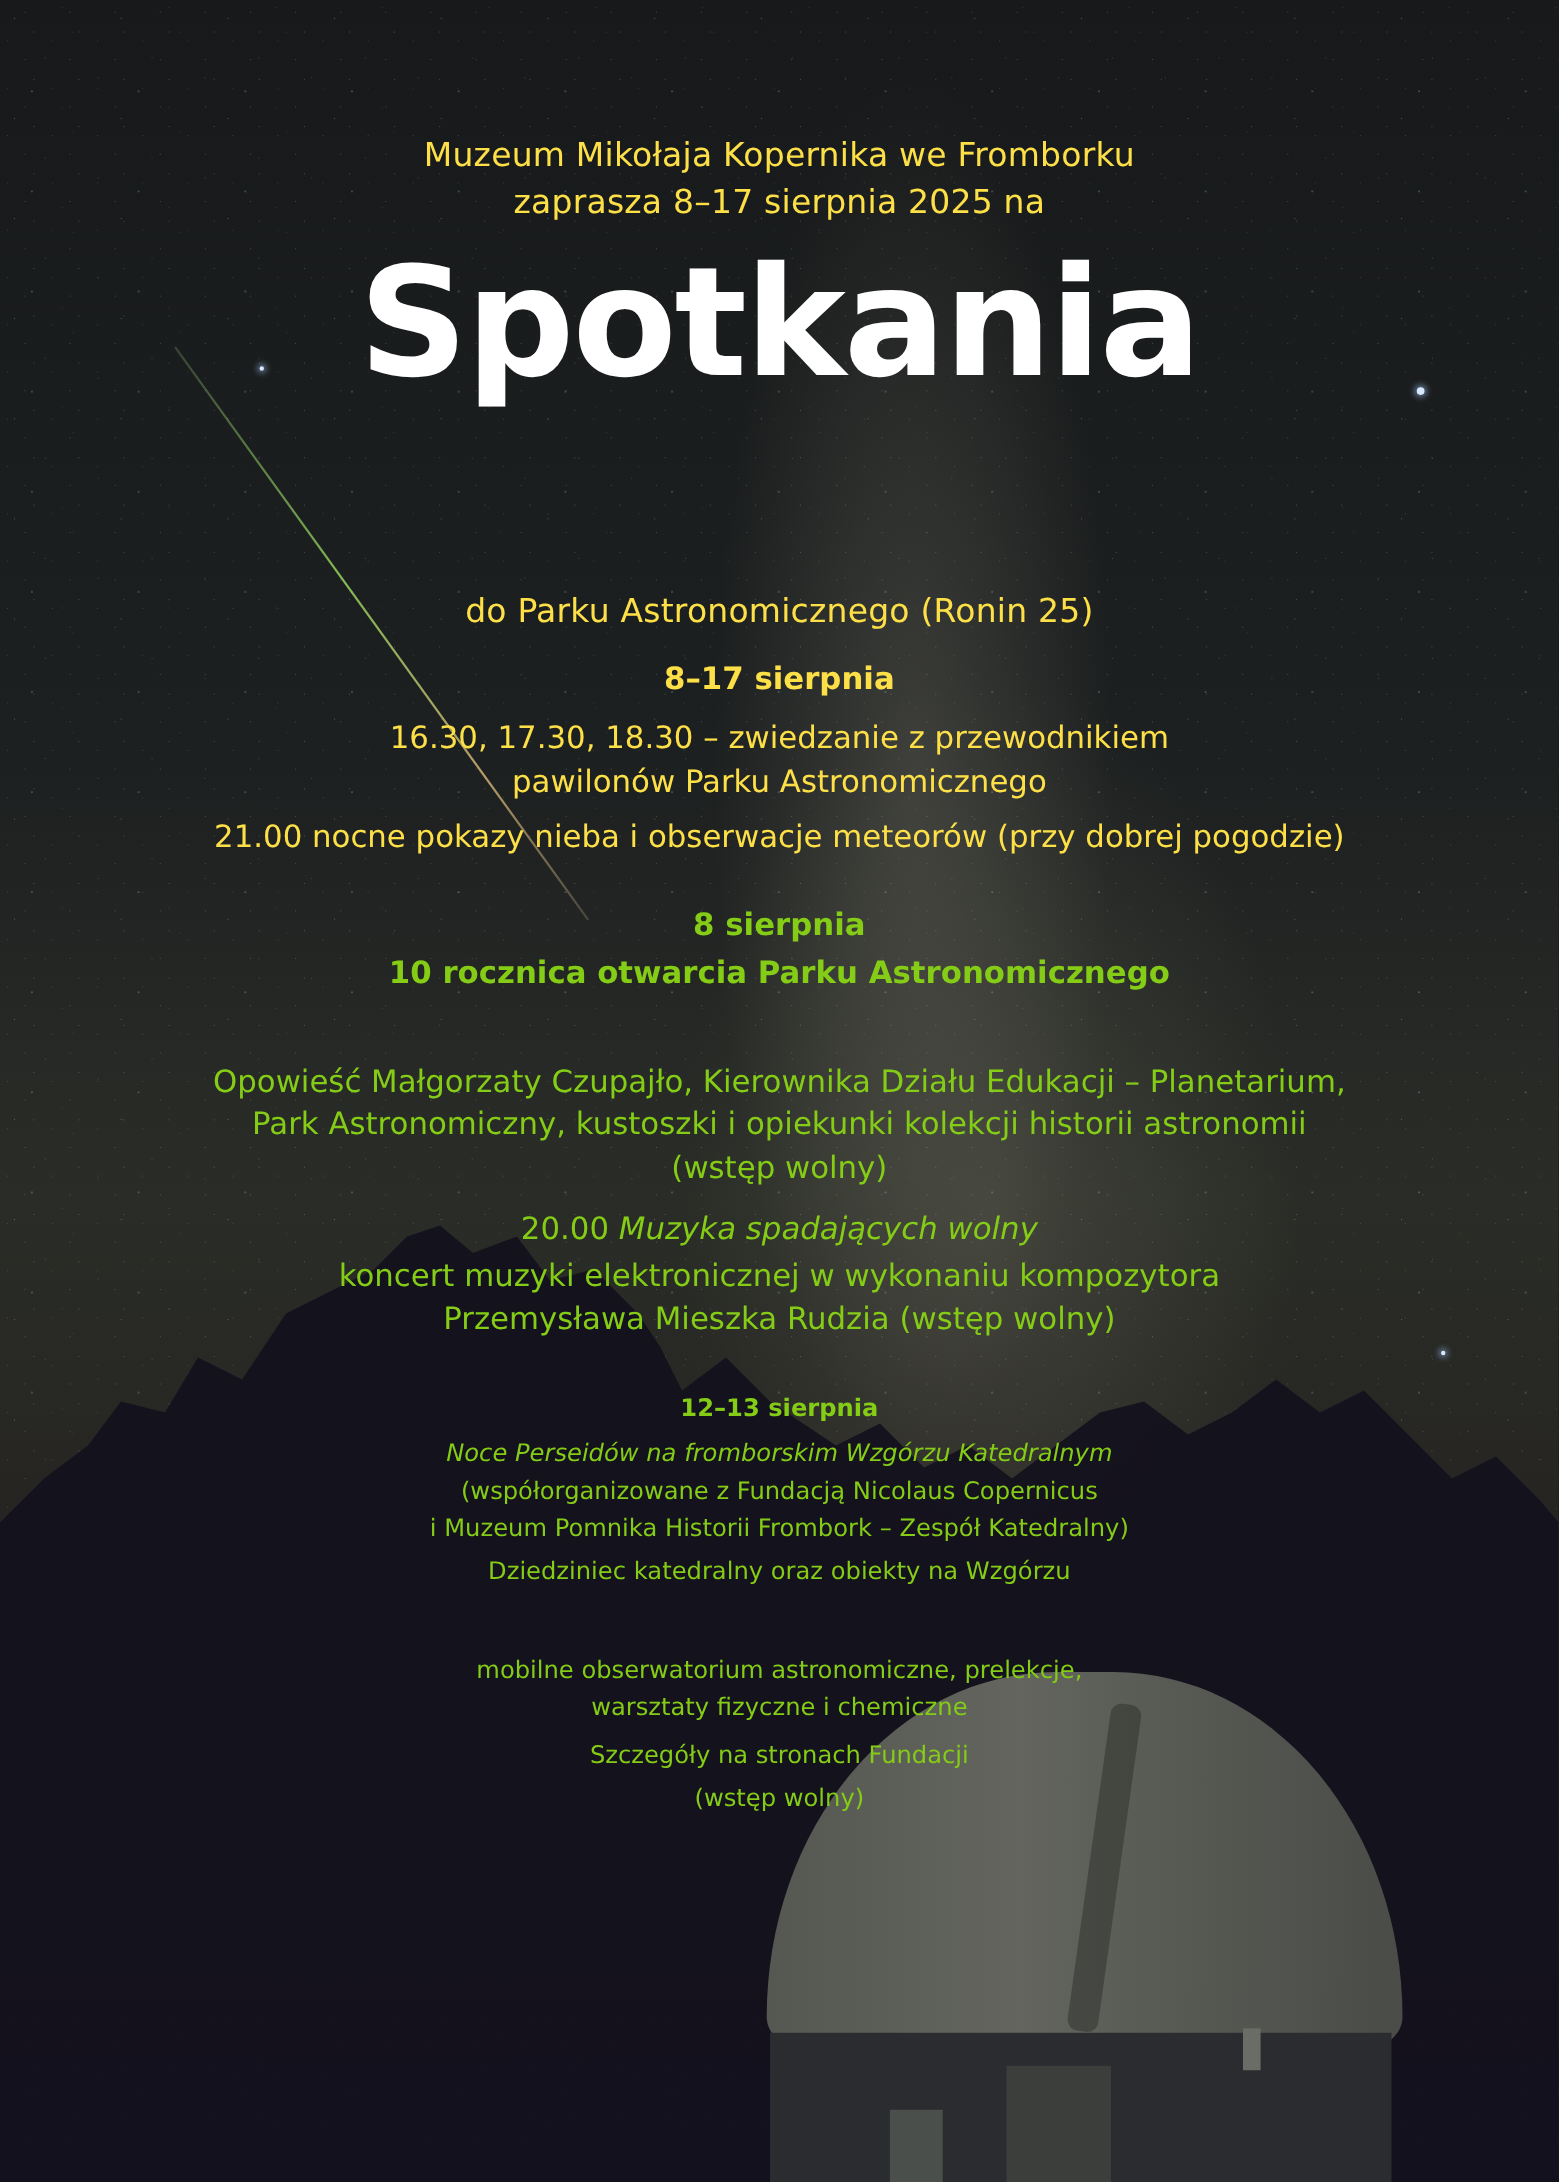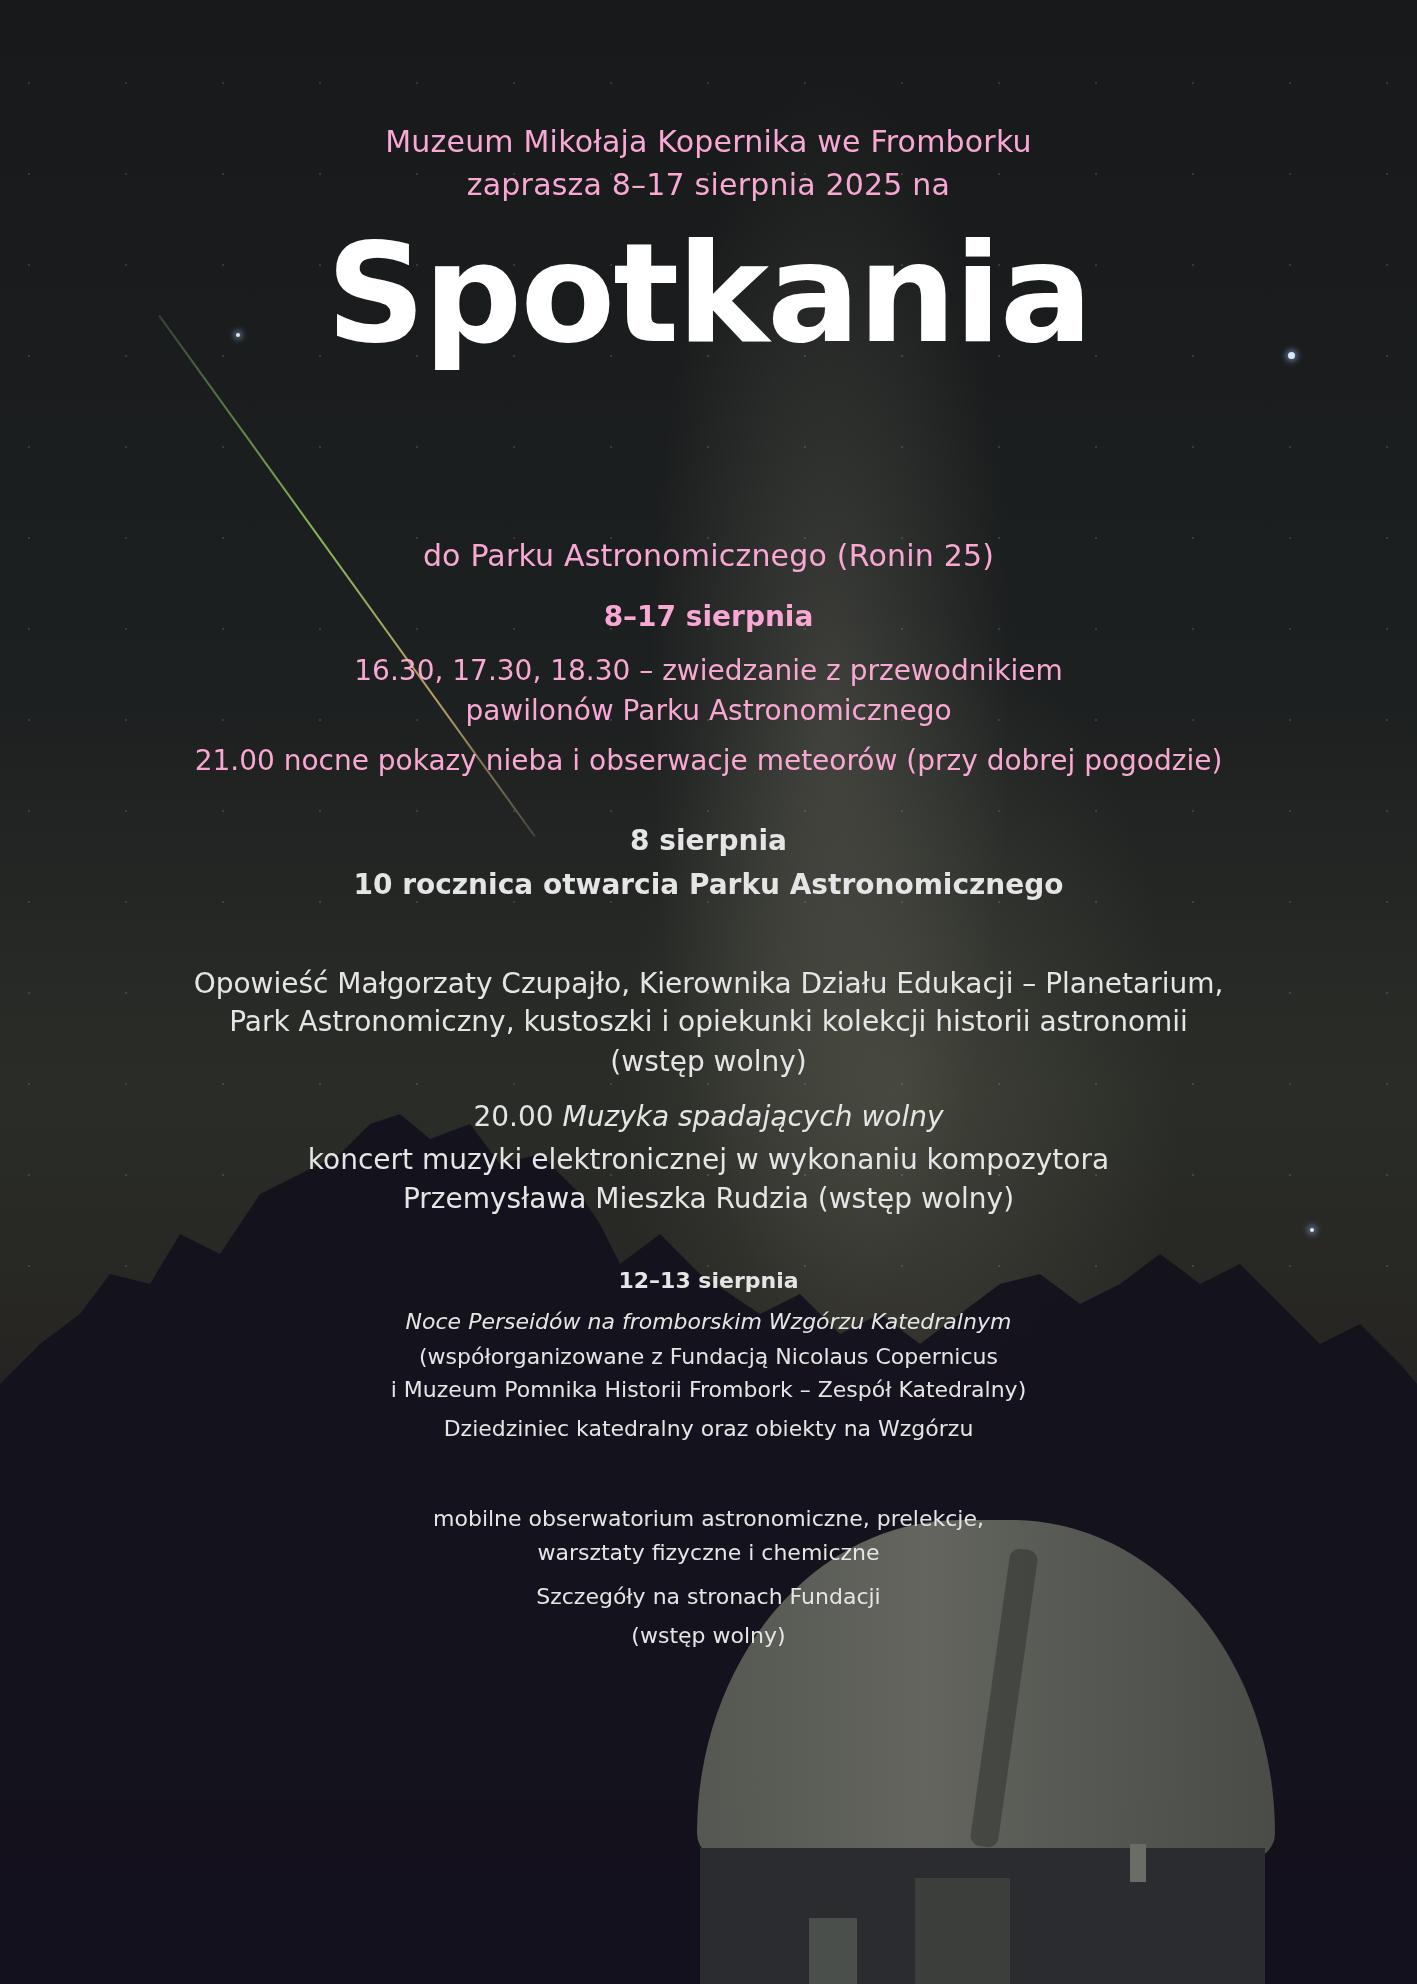--- a/index.html
+++ b/index.html
@@ -55,22 +55,22 @@
   .dome-base {
     position: absolute; left: 700px; top: 1848px; width: 565px; height: 140px;
     background: #2b2c30;
   }
   .door { position: absolute; left: 915px; top: 1878px; width: 95px; height: 110px; background: #3b3e3a; }
   .notice { position: absolute; left: 809px; top: 1918px; width: 48px; height: 66px; background: #4a4f4b; }
   .lamp { position: absolute; left: 1130px; top: 1844px; width: 16px; height: 38px; background: #6a6d66; }
 
   .content { position: absolute; inset: 0; text-align: center; }
   .line { position: absolute; left: 0; width: 1417px; text-align: center; white-space: nowrap; }
-  .w { color: #f9a8d4; }
-  .g { color: #e5e5e5; }
+  .w { color: #fde047; }
+  .g { color: #84cc16; }
   .intro { font-size: 30px; letter-spacing: 0.2px; }
   .title { font-weight: bold; font-size: 138px; line-height: 1; letter-spacing: -2px; color: #fff; }
   .body { font-size: 28px; }
   .bodys { font-size: 22px; }
   .bold { font-weight: bold; }
   .it { font-style: italic; }
 </style>
 </head>
 <body>
 

